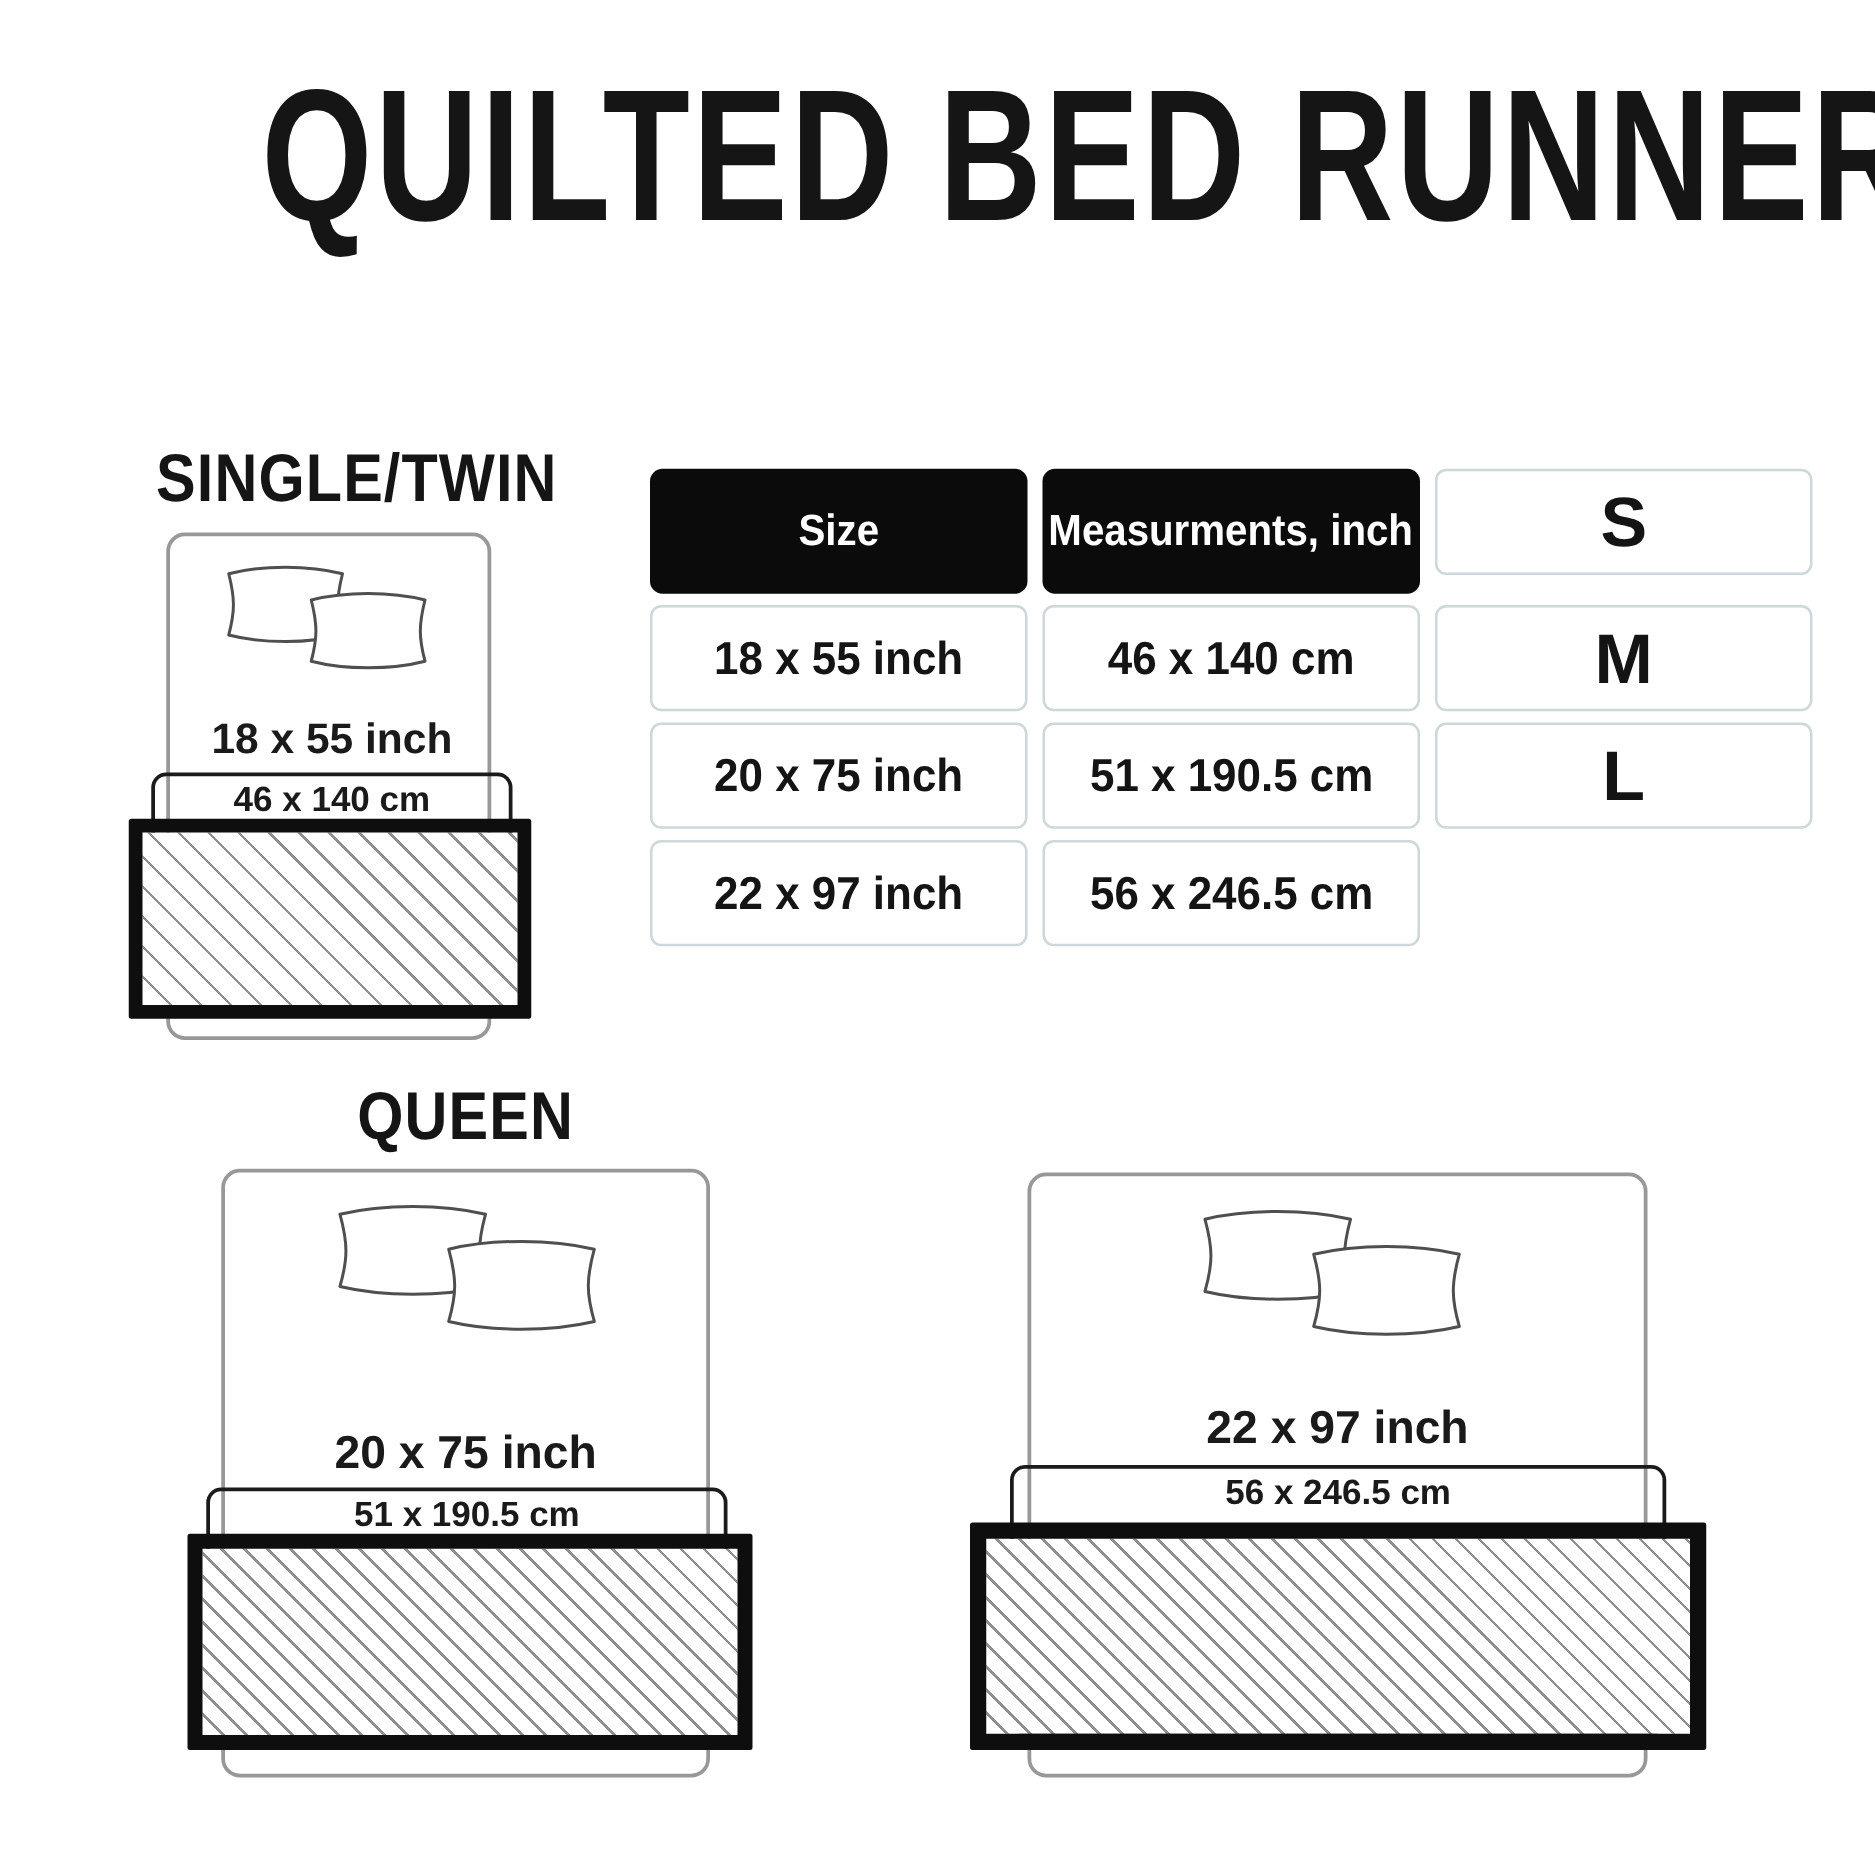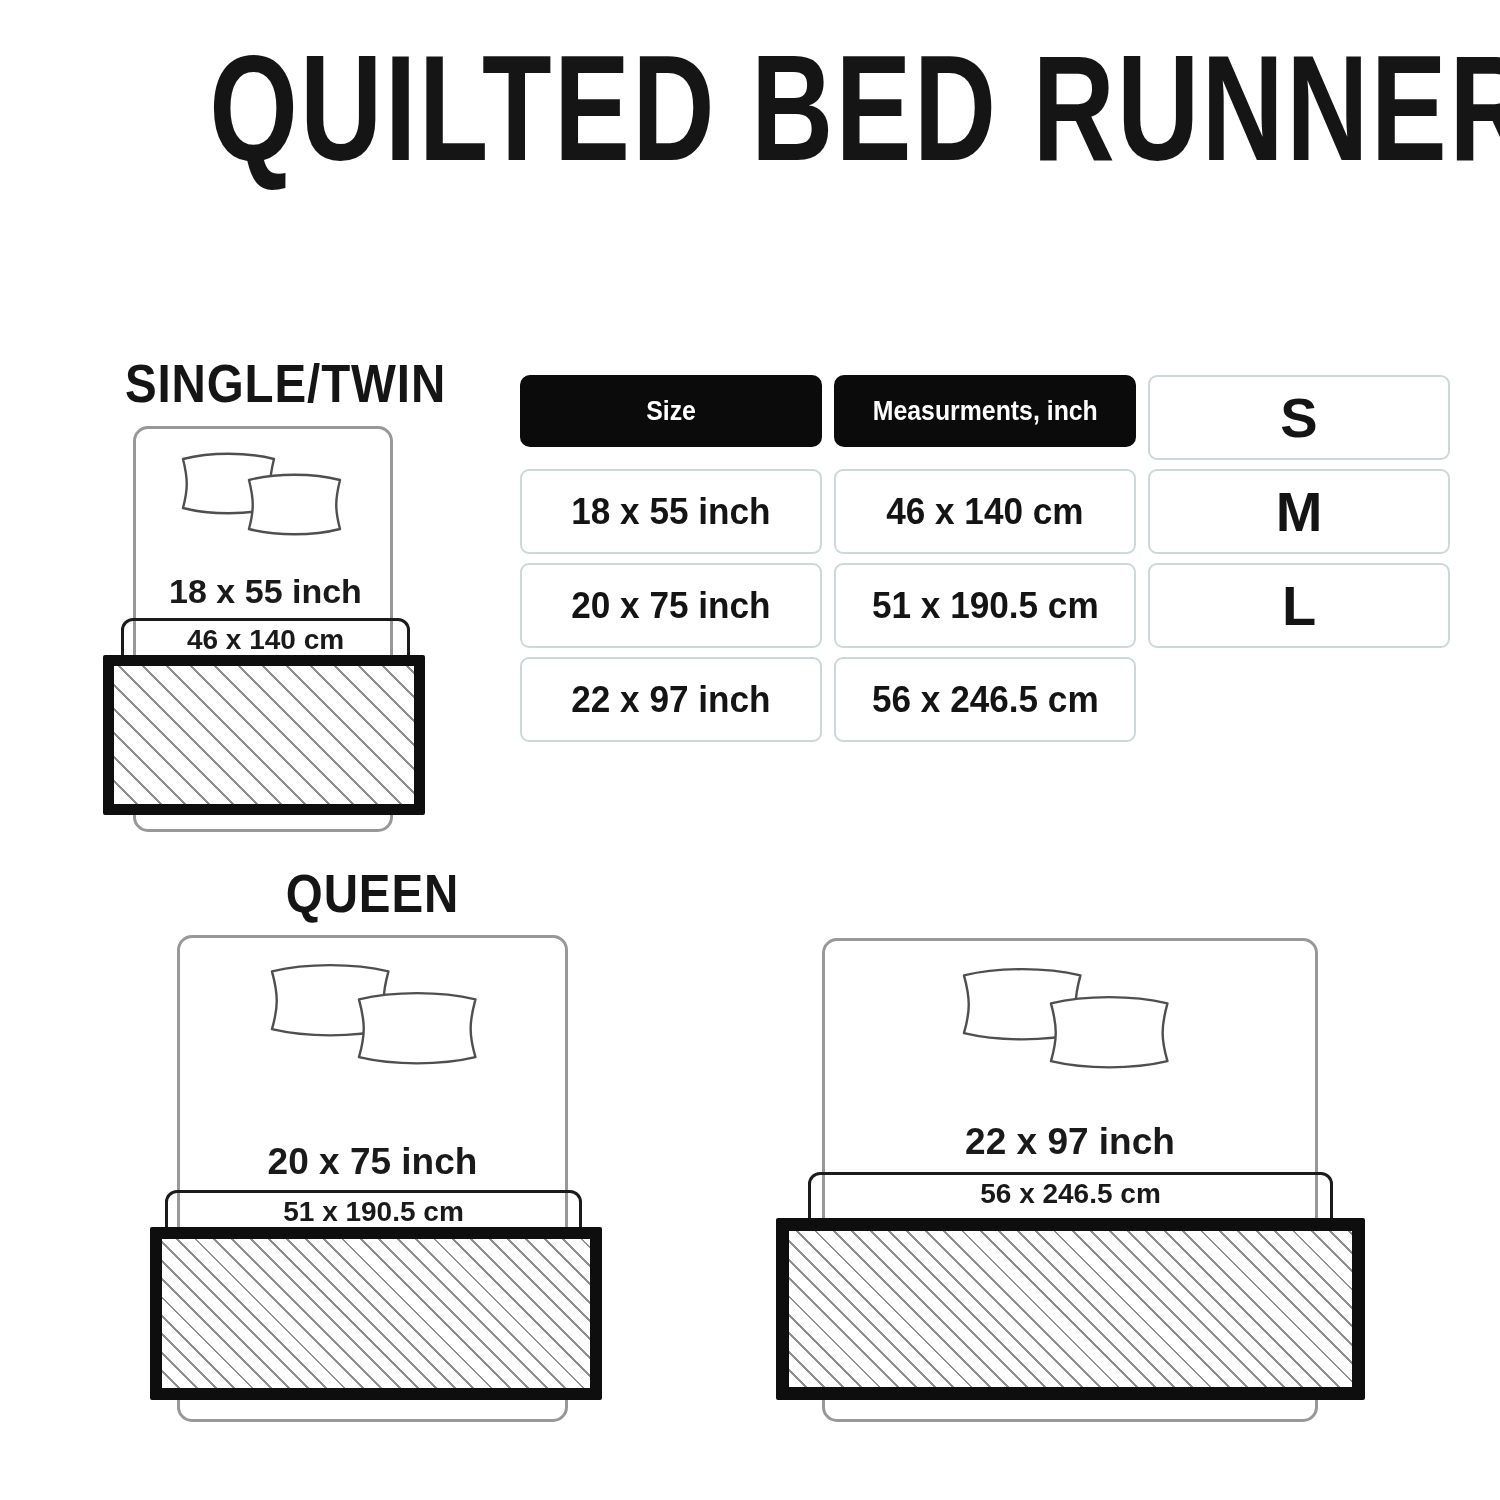--- a/index.html
+++ b/index.html
@@ -7,21 +7,21 @@
     position:relative;width:1500px;height:1500px;background:#ffffff;overflow:hidden;
     font-family:"Liberation Sans","DejaVu Sans",sans-serif;color:#101010;
   }
   
   .cx{display:inline-block;transform:scaleX(var(--sx,0.8));transform-origin:50% 50%;white-space:nowrap;}
 
   
   .title-line{position:absolute;left:0;width:1500px;text-align:center;font-weight:700;
     font-size:150px;line-height:1.15;letter-spacing:3px;color:#151515;}
   .title-line .cx{--sx:0.76;}
-  .title-1{top:22px;}
+  .title-1{top:38px;}
   .title-2{top:182px;}
 
   
   .diagram-label{position:absolute;text-align:center;font-weight:700;font-size:54px;color:#151515;}
   .diagram-label .cx{--sx:0.88;letter-spacing:1px;}
   .bed{position:absolute;border:3px solid #989898;border-radius:15px;background:#ffffff;z-index:1;}
   .pillows{position:absolute;z-index:2;}
   .inch-text{position:absolute;text-align:center;font-weight:700;font-size:35px;color:#1a1a1a;z-index:3;}
   .cm-box{position:absolute;border:3px solid #1b1b1b;border-radius:12px;background:transparent;z-index:4;text-align:center;}
   .cm-text{display:block;margin-top:3px;font-weight:700;font-size:28px;color:#1a1a1a;}
@@ -50,22 +50,22 @@
   .ki-label{left:905px;top:862px;width:325px;}
   .ki-bed{left:822px;top:938px;width:490px;height:478px;}
   .ki-pillows{left:945px;top:952px;}
   .ki-inch{left:905px;top:1121px;width:330px;font-size:37px;}
   .ki-cmbox{left:808px;top:1172px;width:519px;height:210px;}
   .ki-runner{left:776px;top:1218px;width:563px;height:156px;}
 
   
   .size-table{position:absolute;left:520px;top:375px;width:930px;display:grid;
     grid-template-columns:302px 302px 302px;column-gap:12px;row-gap:9px;}
-  .th{height:72px;background:#0b0b0b;border-radius:10px;display:flex;align-items:center;justify-content:center;
-    color:#ffffff;font-weight:700;font-size:27px;}
+  .th{height:100px;background:#0b0b0b;border-radius:10px;display:flex;align-items:center;justify-content:center;
+    color:#ffffff;font-weight:700;font-size:35px;}
   .th .cx{--sx:0.92;}
   .td{height:81px;background:#ffffff;border:2px solid #ccd8da;border-radius:9px;
     display:flex;align-items:center;justify-content:center;font-weight:700;color:#141414;}
   .td-size{font-size:56px;}
   .td-val{font-size:37px;}
   .td-val .cx{--sx:0.95;}
 </style>
 </head>
 <body>
 

